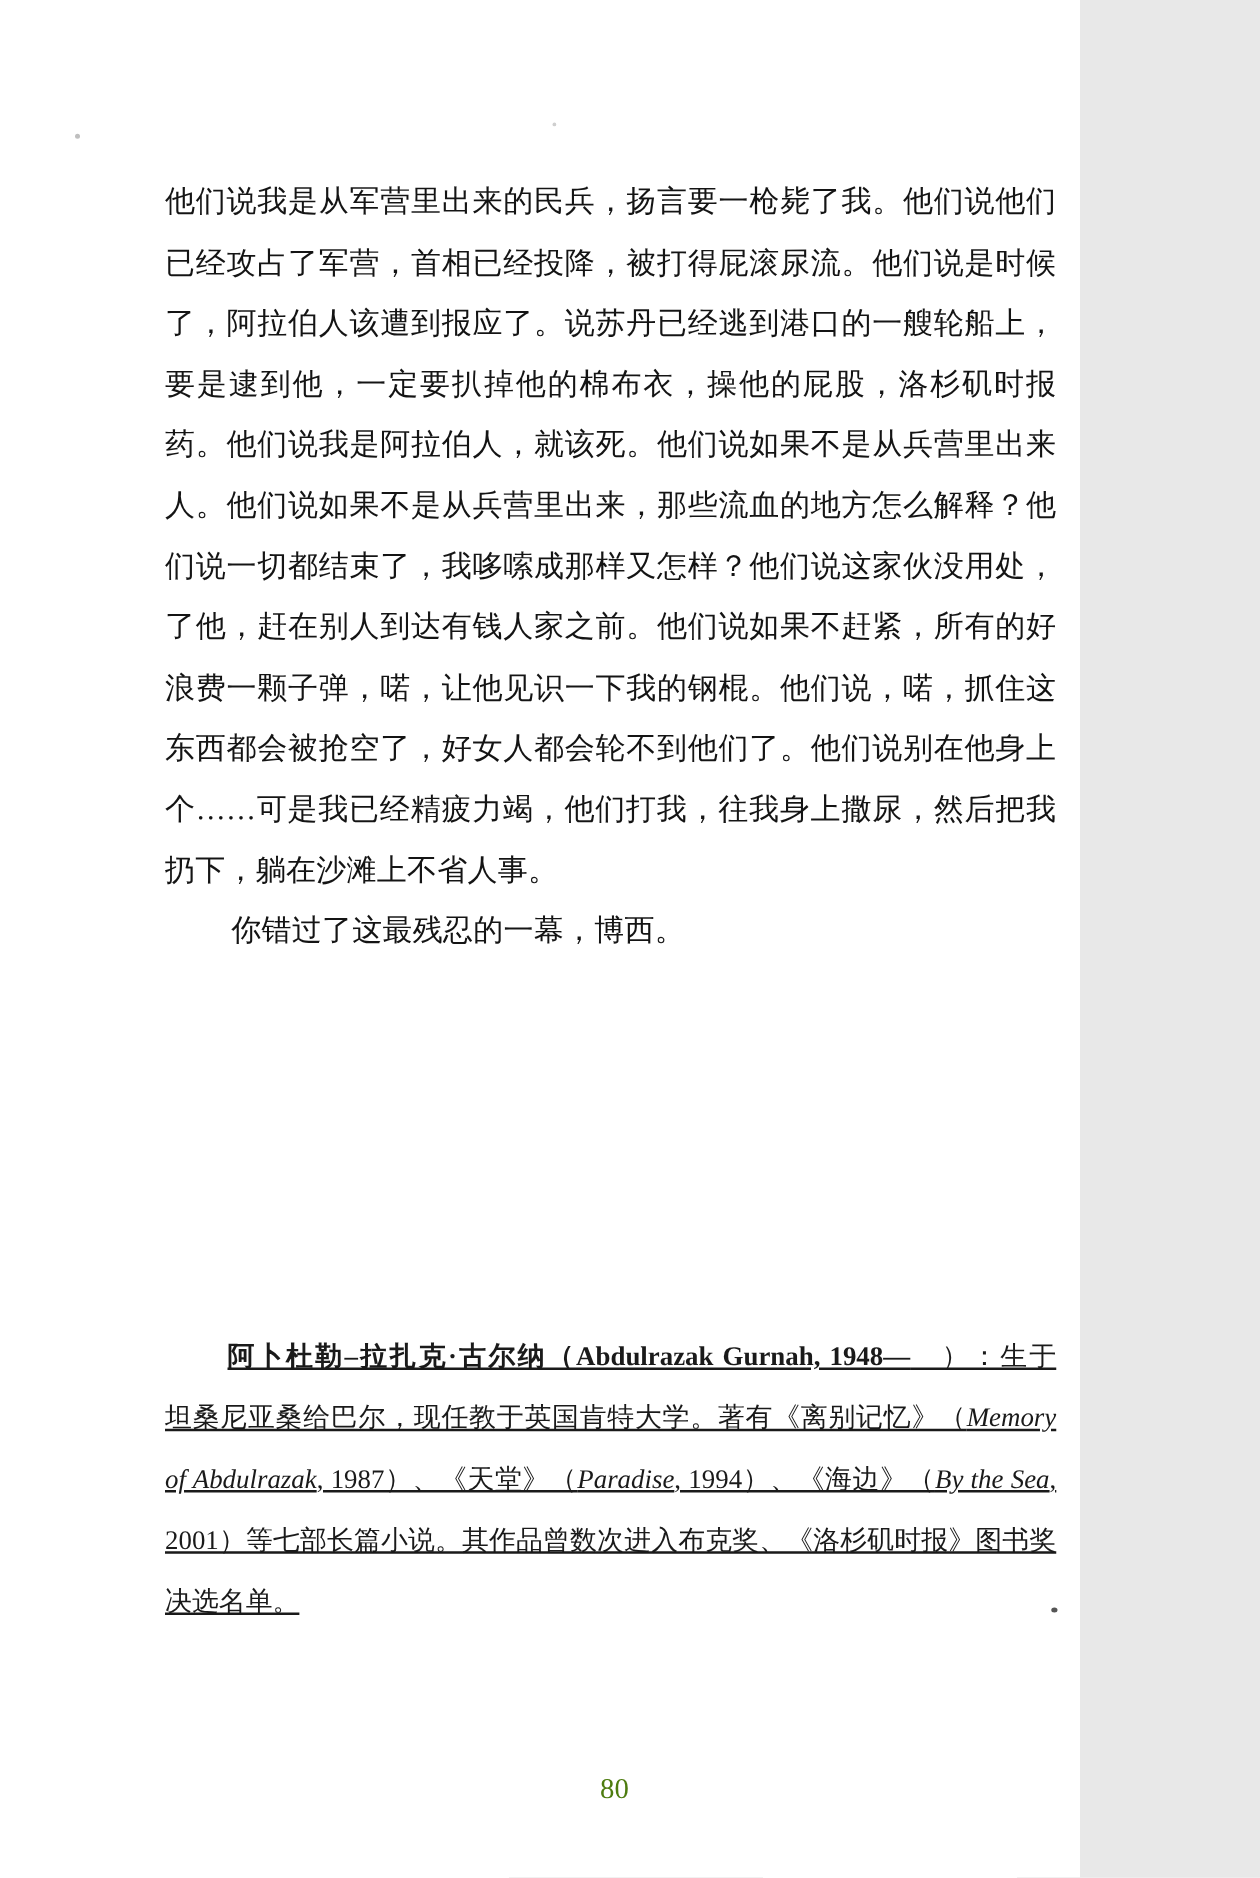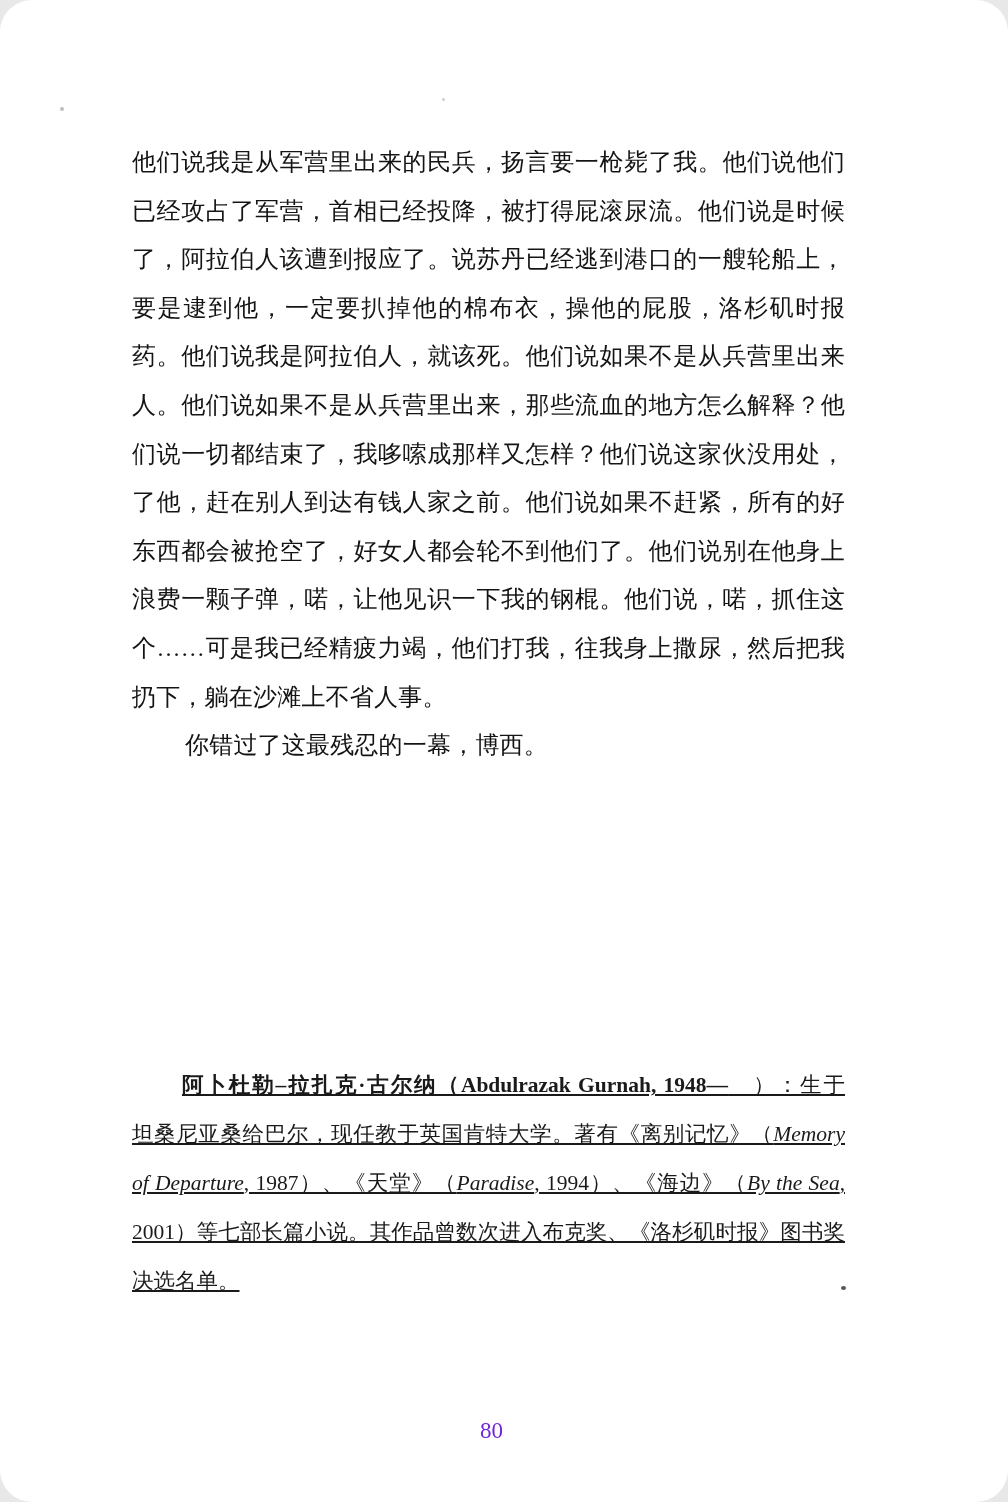--- a/index.html
+++ b/index.html
@@ -2,27 +2,26 @@
 <html><head>
 <meta charset="utf-8">
 <style>
   html, body {
     margin: 0;
     padding: 0;
     background: #e8e8e8;
   }
   .page {
     position: relative;
-    width: 1008px;
+    width: 864px;
     height: 1502px;
     background: #ffffff;
     overflow: hidden;
     font-family: "Liberation Serif", "DejaVu Serif", serif;
     color: #151515;
-    border-radius: 32px;
   }
   
   .main-text {
     position: absolute;
     left: 132px;
     top: 138px;
     width: 713px;
     font-size: 24px;
     line-height: 48.6px;
     letter-spacing: 0.2px;
@@ -70,21 +69,21 @@
   .b { font-weight: bold; }
   .i { font-style: italic; }
   
   .page-number {
     position: absolute;
     left: 0;
     top: 1418px;
     width: 983px; 
     text-align: center;
     font-size: 23px;
-    color: #6d28d9;
+    color: #4d7c0f;
   }
   
   .speck {
     position: absolute;
     border-radius: 50%;
   }
   .speck-a { left: 60px;  top: 107px;  width: 4px; height: 4px; background: #bfbfbf; }
   .speck-b { left: 442px; top: 98px;   width: 3px; height: 3px; background: #cfcfcf; }
   .speck-c { left: 841px; top: 1286px; width: 5px; height: 4px; background: #555555; }
 </style>
@@ -99,30 +98,30 @@
 
   <div class="main-text">
     <div class="jline">他们说我是从军营里出来的民兵，扬言要一枪毙了我。他们说他们</div>
     <div class="jline">已经攻占了军营，首相已经投降，被打得屁滚尿流。他们说是时候</div>
     <div class="jline">了，阿拉伯人该遭到报应了。说苏丹已经逃到港口的一艘轮船上，</div>
     <div class="jline">要是逮到他，一定要扒掉他的棉布衣，操他的屁股，洛杉矶时报</div>
     <div class="jline">药。他们说我是阿拉伯人，就该死。他们说如果不是从兵营里出来</div>
     <div class="jline">人。他们说如果不是从兵营里出来，那些流血的地方怎么解释？他</div>
     <div class="jline">们说一切都结束了，我哆嗦成那样又怎样？他们说这家伙没用处，</div>
     <div class="jline">了他，赶在别人到达有钱人家之前。他们说如果不赶紧，所有的好</div>
+    <div class="jline">浪费一颗子弹，喏，让他见识一下我的钢棍。他们说，喏，抓住这</div>
     <div class="jline">东西都会被抢空了，好女人都会轮不到他们了。他们说别在他身上</div>
-    <div class="jline">浪费一颗子弹，喏，让他见识一下我的钢棍。他们说，喏，抓住这</div>
     <div class="jline">个……可是我已经精疲力竭，他们打我，往我身上撒尿，然后把我</div>
     <div class="sline">扔下，躺在沙滩上不省人事。</div>
     <div class="sline indent1">你错过了这最残忍的一幕，博西。</div>
   </div>
 
   <div class="bio-text">
     <div class="jline indent-bio"><span class="b">阿卜杜勒–拉扎克·古尔纳（Abdulrazak Gurnah, 1948—</span><span>　）：生于</span></div>
     <div class="jline"><span>坦桑尼亚桑给巴尔，现任教于英国肯特大学。著有《离别记忆》（</span><span class="i">Memory</span></div>
-    <div class="jline"><span class="i">of Departure</span><span>, 1987）、《天堂》（</span><span class="i">Paradise</span><span>, 1994）、《海边》（</span><span class="i">By the Sea</span><span>,</span></div>
+    <div class="jline"><span class="i">of Abdulrazak</span><span>, 1987）、《天堂》（</span><span class="i">Paradise</span><span>, 1994）、《海边》（</span><span class="i">By the Sea</span><span>,</span></div>
     <div class="jline">2001）等七部长篇小说。其作品曾数次进入布克奖、《洛杉矶时报》图书奖</div>
     <div class="sline">决选名单。</div>
   </div>
 
   <div class="page-number">80</div>
 
 </div>
 
 </body></html>

